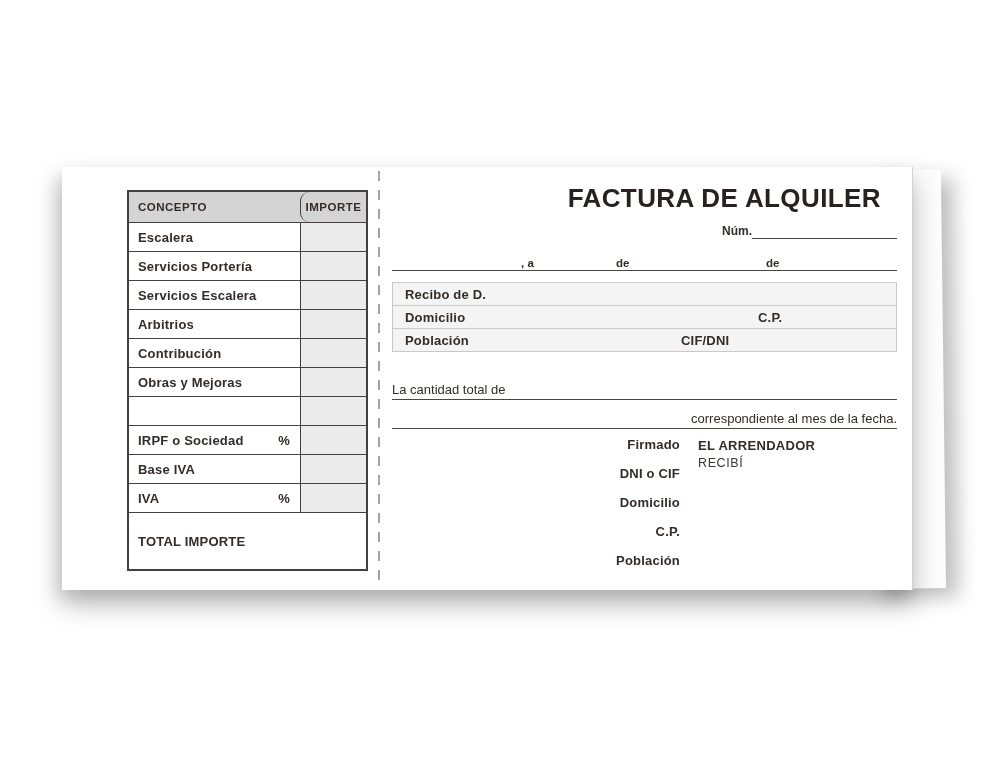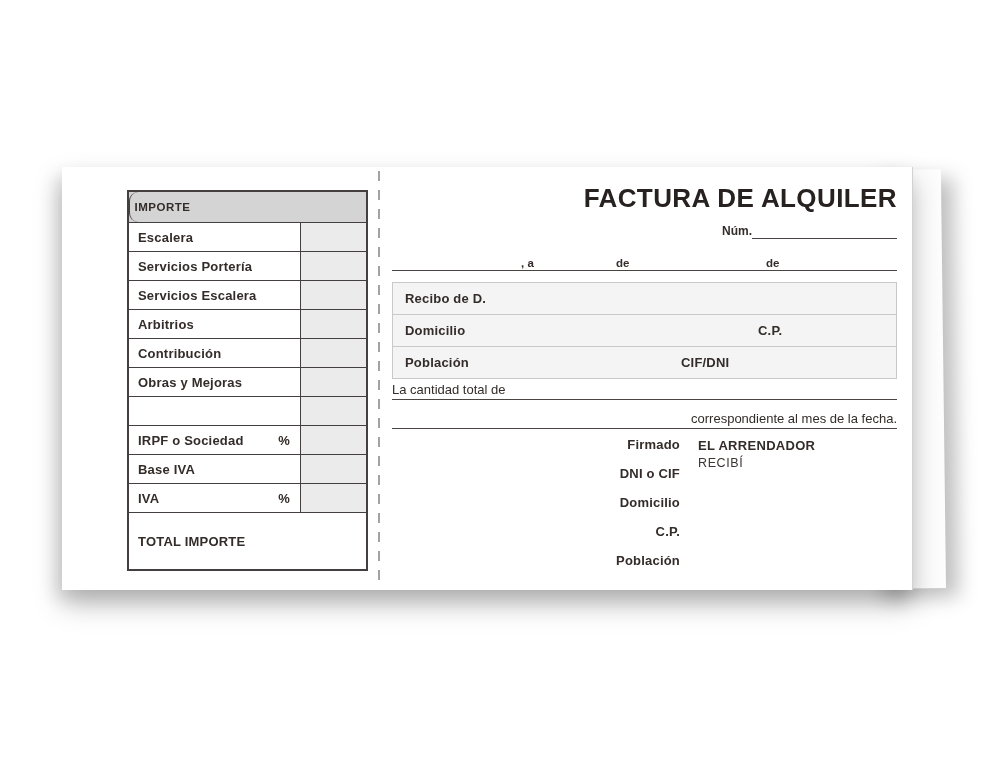--- a/index.html
+++ b/index.html
@@ -29,28 +29,28 @@
   .trow{display:flex;align-items:stretch;height:29px;box-sizing:border-box;border-top:1px solid #454040;}
   .trow.head{height:30px;border-top:none;background:#d4d4d4;}
   .trow.total{height:57px;flex-direction:column;}
   .cell-label{flex:1;display:flex;align-items:center;justify-content:space-between;padding:0 10px 0 9px;font-size:13px;font-weight:700;letter-spacing:0.2px;}
   .head .cell-label{font-size:11.5px;letter-spacing:0.5px;}
   .cell-amount{width:66px;box-sizing:border-box;border-left:1px solid #454040;background:#ebebeb;}
   .head .cell-amount{background:#d4d4d4;display:flex;align-items:center;justify-content:center;font-size:11.5px;font-weight:700;letter-spacing:0.5px;border-radius:9px;}
   .pct{font-weight:700;}
   
   .formcol{position:absolute;left:330px;top:0;width:505px;height:423px;}
-  .title{position:absolute;top:16px;right:0;font-size:26px;font-weight:700;letter-spacing:0.4px;color:#272120;white-space:nowrap;}
+  .title{position:absolute;top:16px;right:16px;font-size:26px;font-weight:700;letter-spacing:0.4px;color:#272120;white-space:nowrap;}
   .numrow{position:absolute;top:53px;left:330px;right:0;height:19px;display:flex;align-items:flex-end;gap:0;}
   .numrow .lbl{font-size:12px;font-weight:700;padding-bottom:1px;}
   .numrow .ln{flex:1;border-bottom:1.5px solid #4a4443;height:100%;}
   .daterow{position:absolute;top:84px;left:0;right:0;height:19px;border-bottom:1.5px solid #4a4443;}
   .daterow span{position:absolute;bottom:1px;font-size:11.5px;font-weight:700;}
   .ds-place{left:129px}.ds-day{left:224px}.ds-month{left:374px}
-  .recipbox{position:absolute;top:115px;left:0;right:0;height:97px;background:#f4f4f4;border:1px solid #c9c9c9;box-sizing:border-box;display:flex;flex-direction:column;}
+  .recipbox{position:absolute;top:115px;left:0;right:0;height:70px;background:#f4f4f4;border:1px solid #c9c9c9;box-sizing:border-box;display:flex;flex-direction:column;}
   .rrow{flex:1;position:relative;display:flex;align-items:center;padding-left:12px;font-size:13px;font-weight:700;letter-spacing:0.2px;}
   .rrow + .rrow{border-top:1px solid #c9c9c9;}
   .rrow .sub{position:absolute;}
   .sub-cp{left:365px}.sub-cif{left:288px}
   .amountrow{position:absolute;top:211px;left:0;right:0;height:19px;border-bottom:1.5px solid #4a4443;display:flex;align-items:flex-end;font-size:13px;padding-bottom:2px;text-align:right;}
   .noterow{position:absolute;top:240px;left:0;right:0;height:19px;border-bottom:1.5px solid #4a4443;display:flex;align-items:flex-end;justify-content:flex-end;font-size:13px;padding-bottom:2px;}
   .sig{position:absolute;left:0;width:288px;height:21px;display:flex;flex-direction:row;justify-content:flex-end;}
   .sig .lbl{font-size:13px;font-weight:700;letter-spacing:0.2px;margin-bottom:1px;}
   .sig .dots{height:2px;background-image:repeating-linear-gradient(to right,#76716f 0 2.5px,transparent 2.5px 5px);}
   .sig-0{top:270px}.sig-1{top:299px}.sig-2{top:328px}.sig-3{top:357px}.sig-4{top:386px}
@@ -62,20 +62,21 @@
 <body>
 
 <div class="scene">
   <div class="paper-back"></div>
 
   <div class="paper">
     <div class="perforation"></div>
 
     <div class="stable">
       <div class="trow head">
+        <div class="cell-label">CONCEPTO</div>
         <div class="cell-amount">IMPORTE</div>
       </div>
 
       <div class="trow">
         <div class="cell-label">
             <span>Escalera</span>
             <span class="pct"></span>
           </div>
         <div class="cell-amount"></div>
       </div>

